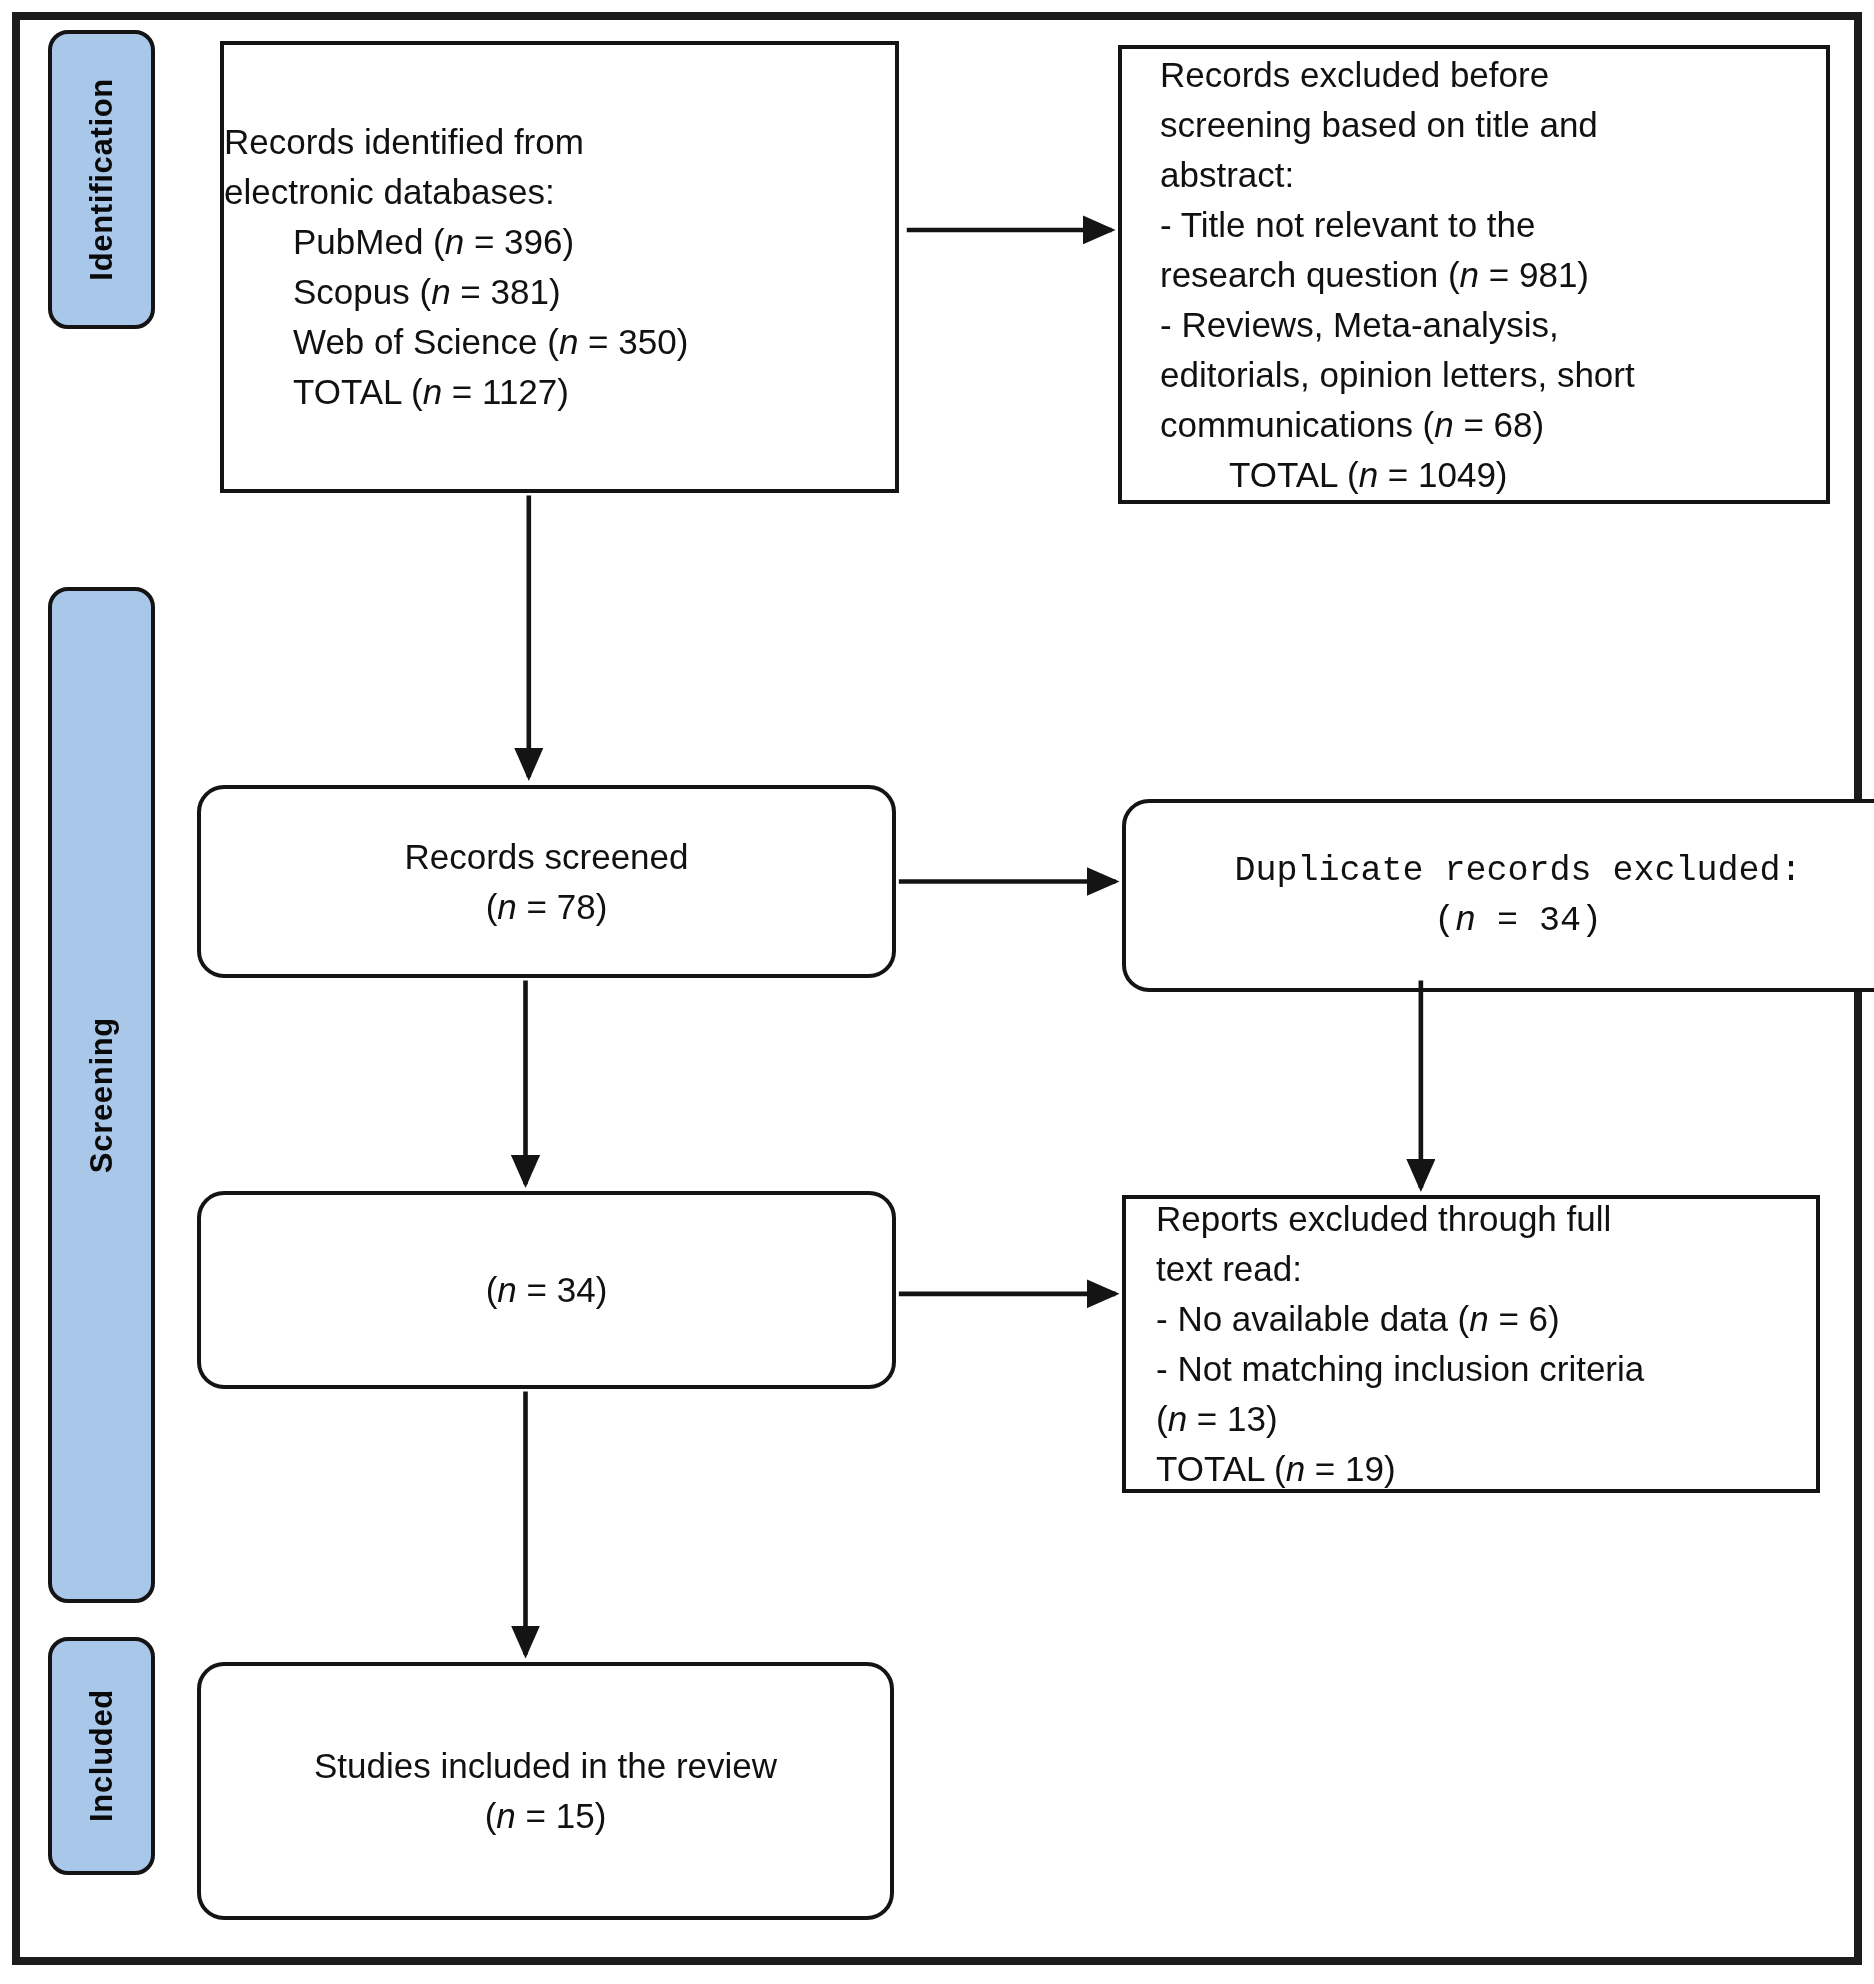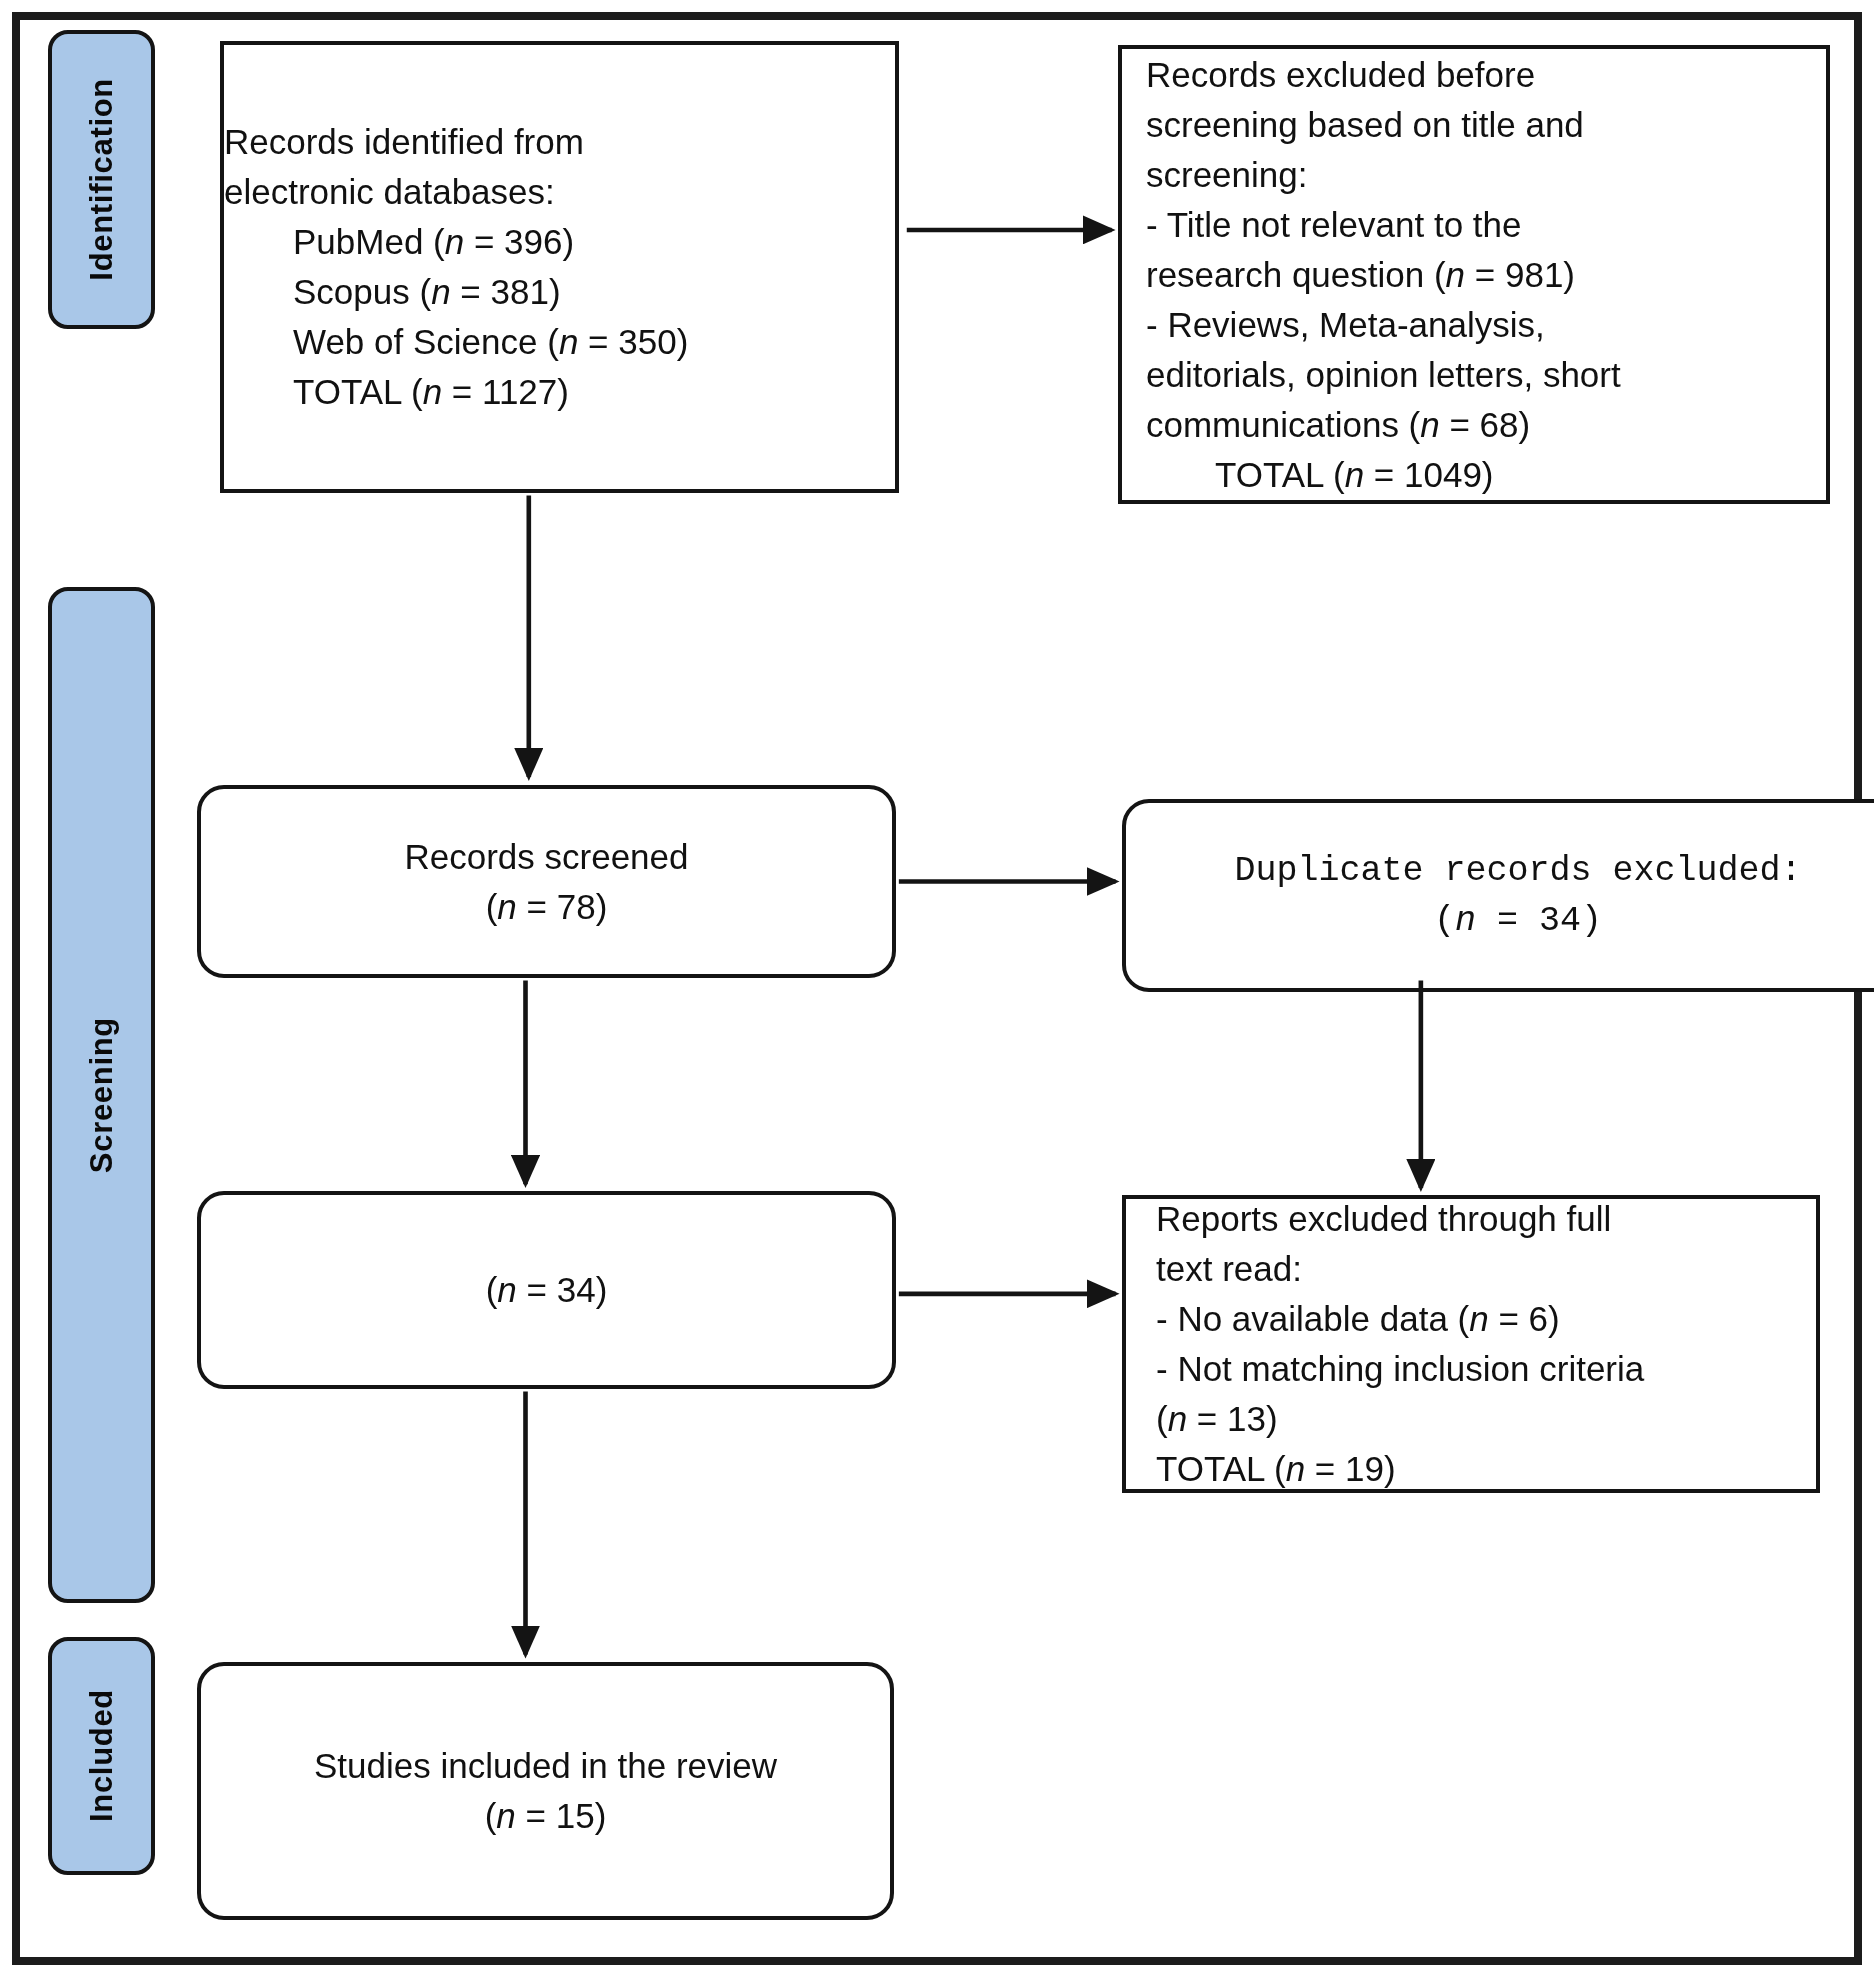--- a/index.html
+++ b/index.html
@@ -33,21 +33,21 @@
     position:absolute;background:#ffffff;border:4.6px solid #141414;
     box-sizing:border-box;
     display:flex;flex-direction:column;justify-content:center;
     font-size:35px;line-height:50px;
   }
   .box .t{white-space:nowrap;}
   .left-text{padding-right:13.2px;text-align:left;}
   .center-text{text-align:center;padding:0 13.2px;border-radius:27px;}
   .indent{padding-left:69px;}
   .box-identified{left:220px;top:41px;width:679px;height:452px;}
-  .box-excluded-screening{left:1118px;top:45px;width:712px;height:459px;padding-left:24px;}
+  .box-excluded-screening{left:1118px;top:45px;width:712px;height:459px;padding-left:38px;}
   .box-screened{left:197px;top:785px;width:699px;height:193px;}
   .box-duplicates{left:1122px;top:799px;width:792px;height:193px;font-family:Liberation Mono, monospace;}
   .box-assessed{left:197px;top:1191px;width:699px;height:198px;}
   .box-fulltext{left:1122px;top:1195px;width:698px;height:298px;padding-left:30px;}
   .box-included{left:197px;top:1662px;width:697px;height:258px;}
   .arrows{position:absolute;left:0;top:0;width:1875px;height:1985px;pointer-events:none;}
   i{font-style:italic;}
 </style>
 </head>
 <body>
@@ -70,21 +70,21 @@
     <div class="t">electronic databases:</div>
     <div class="t indent">PubMed (<i>n</i> = 396)</div>
     <div class="t indent">Scopus (<i>n</i> = 381)</div>
     <div class="t indent">Web of Science (<i>n</i> = 350)</div>
     <div class="t indent">TOTAL (<i>n</i> = 1127)</div>
   </div>
 
   <div class="box box-excluded-screening left-text">
     <div class="t">Records excluded before</div>
     <div class="t">screening based on title and</div>
-    <div class="t">screening:</div>
+    <div class="t">abstract:</div>
     <div class="t">- Title not relevant to the</div>
     <div class="t">research question (<i>n</i> = 981)</div>
     <div class="t">- Reviews, Meta-analysis,</div>
     <div class="t">editorials, opinion letters, short</div>
     <div class="t">communications (<i>n</i> = 68)</div>
     <div class="t indent">TOTAL (<i>n</i> = 1049)</div>
   </div>
 
   <div class="box box-screened center-text">
     <div class="t">Records screened</div>

